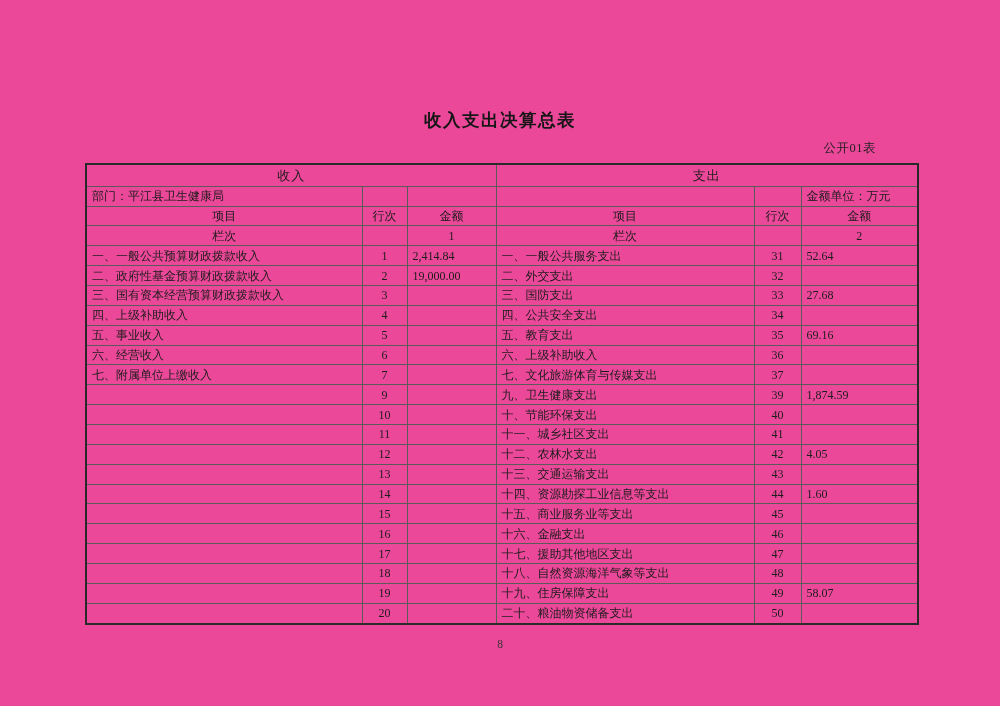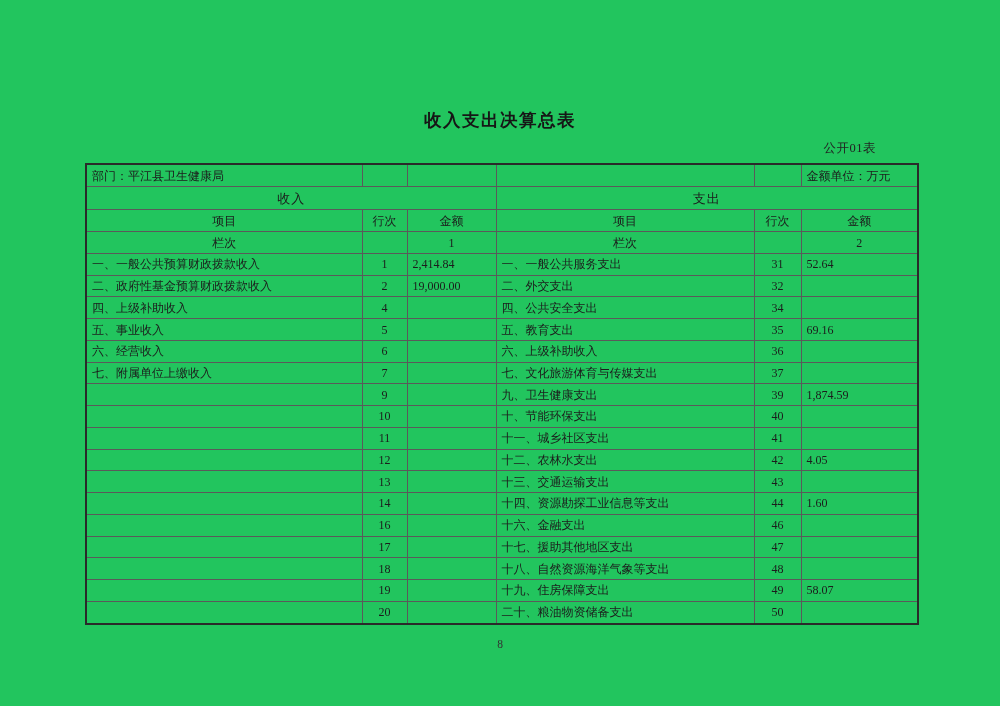--- a/index.html
+++ b/index.html
@@ -1,20 +1,20 @@
 <!DOCTYPE html>
 <html><head>
 <meta charset="utf-8">
 <style>
   html, body { margin: 0; padding: 0; background: #ffffff; }
   .page {
     position: relative;
     width: 1000px;
     height: 706px;
-    background: #22c55e;
+    background: #ec4899;
     font-family: "Liberation Serif", "DejaVu Serif", serif;
     color: #1c1c1c;
     overflow: hidden;
   }
   .doc-title {
     position: absolute;
     top: 108px;
     left: 0;
     width: 100%;
     text-align: center;
@@ -79,30 +79,30 @@
     <colgroup>
       <col style="width:276px">
       <col style="width:45px">
       <col style="width:89px">
       <col style="width:258px">
       <col style="width:47px">
       <col style="width:117px">
     </colgroup>
     <tbody id="table-body">
       <tr>
-        <td class="c-left">部门：平江县卫生健康局</td>
-        <td></td>
-        <td></td>
-        <td class="sec"></td>
-        <td></td>
-        <td class="c-left">金额单位：万元</td>
-      </tr>
-      <tr>
         <td colspan="3" class="c-center hdr">收入</td>
         <td colspan="3" class="c-center hdr sec">支出</td>
+      </tr>
+      <tr>
+        <td class="c-left">部门：平江县卫生健康局</td>
+        <td></td>
+        <td></td>
+        <td class="sec"></td>
+        <td></td>
+        <td class="c-left">金额单位：万元</td>
       </tr>
       <tr>
         <td class="c-center">项目</td>
         <td class="c-center">行次</td>
         <td class="c-center">金额</td>
         <td class="c-center sec">项目</td>
         <td class="c-center">行次</td>
         <td class="c-center">金额</td>
       </tr>
       <tr>
@@ -123,20 +123,28 @@
   </tr>
         <tr>
     <td class="c-left">二、政府性基金预算财政拨款收入</td>
     <td class="c-center">2</td>
     <td class="c-right">19,000.00</td>
     <td class="c-left sec">二、外交支出</td>
     <td class="c-center">32</td>
     <td class="c-right"></td>
   </tr>
         <tr>
+    <td class="c-left">三、国有资本经营预算财政拨款收入</td>
+    <td class="c-center">3</td>
+    <td class="c-right"></td>
+    <td class="c-left sec">三、国防支出</td>
+    <td class="c-center">33</td>
+    <td class="c-right">27.68</td>
+  </tr>
+        <tr>
     <td class="c-left">四、上级补助收入</td>
     <td class="c-center">4</td>
     <td class="c-right"></td>
     <td class="c-left sec">四、公共安全支出</td>
     <td class="c-center">34</td>
     <td class="c-right"></td>
   </tr>
         <tr>
     <td class="c-left">五、事业收入</td>
     <td class="c-center">5</td>
@@ -204,20 +212,28 @@
         <tr>
     <td class="c-left"></td>
     <td class="c-center">14</td>
     <td class="c-right"></td>
     <td class="c-left sec">十四、资源勘探工业信息等支出</td>
     <td class="c-center">44</td>
     <td class="c-right">1.60</td>
   </tr>
         <tr>
     <td class="c-left"></td>
+    <td class="c-center">15</td>
+    <td class="c-right"></td>
+    <td class="c-left sec">十五、商业服务业等支出</td>
+    <td class="c-center">45</td>
+    <td class="c-right"></td>
+  </tr>
+        <tr>
+    <td class="c-left"></td>
     <td class="c-center">16</td>
     <td class="c-right"></td>
     <td class="c-left sec">十六、金融支出</td>
     <td class="c-center">46</td>
     <td class="c-right"></td>
   </tr>
         <tr>
     <td class="c-left"></td>
     <td class="c-center">17</td>
     <td class="c-right"></td>

